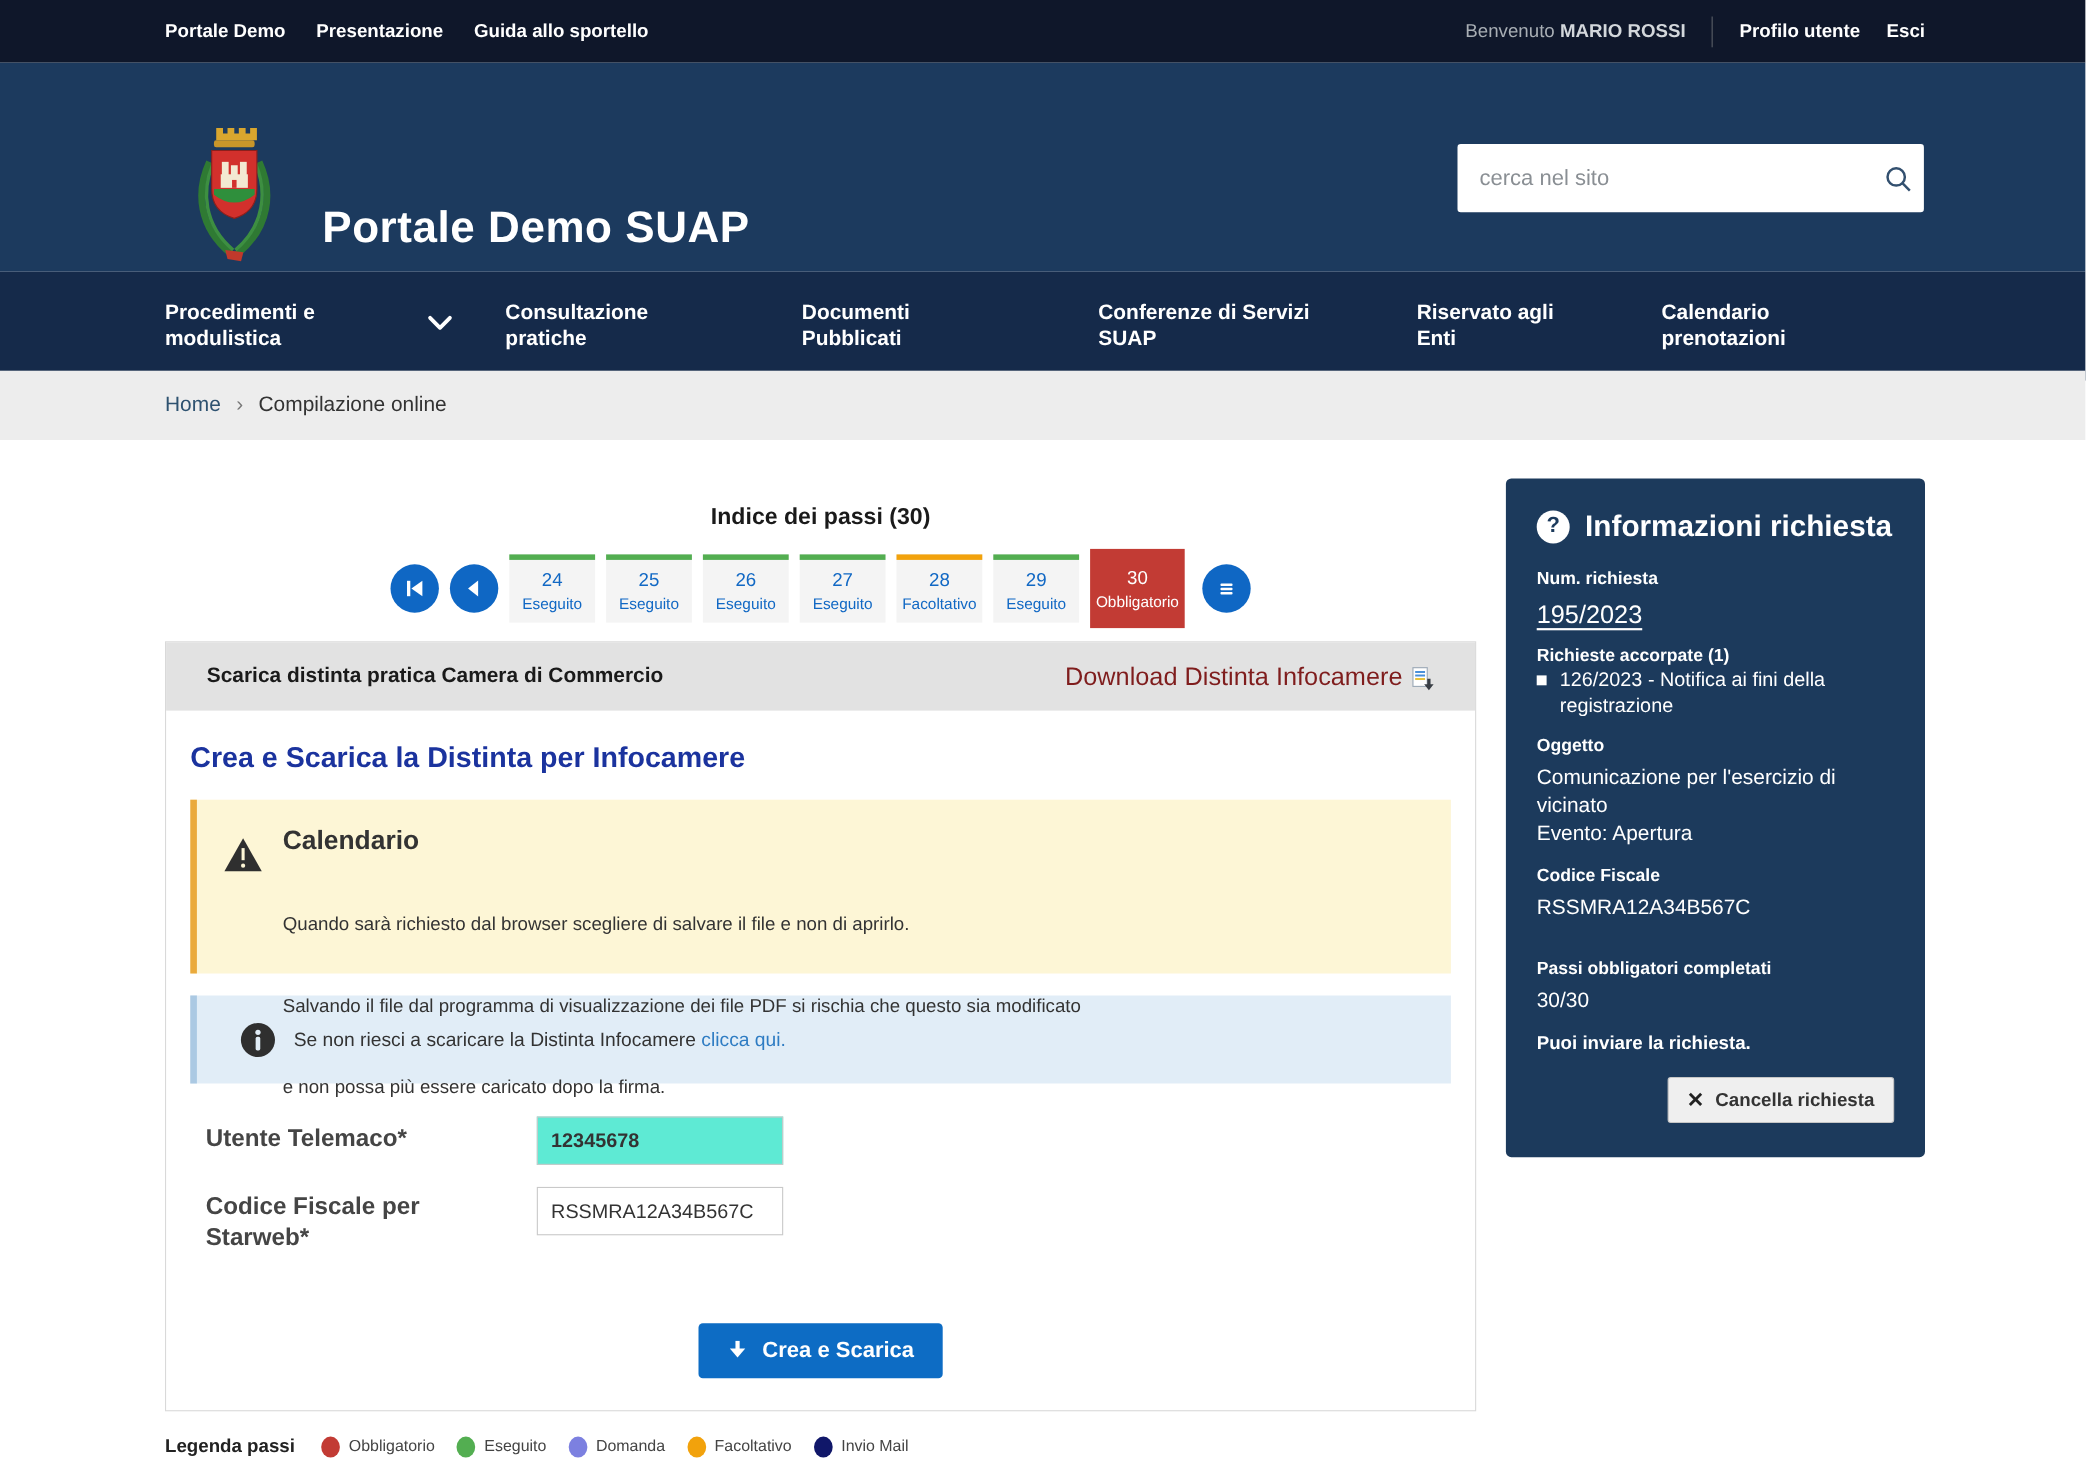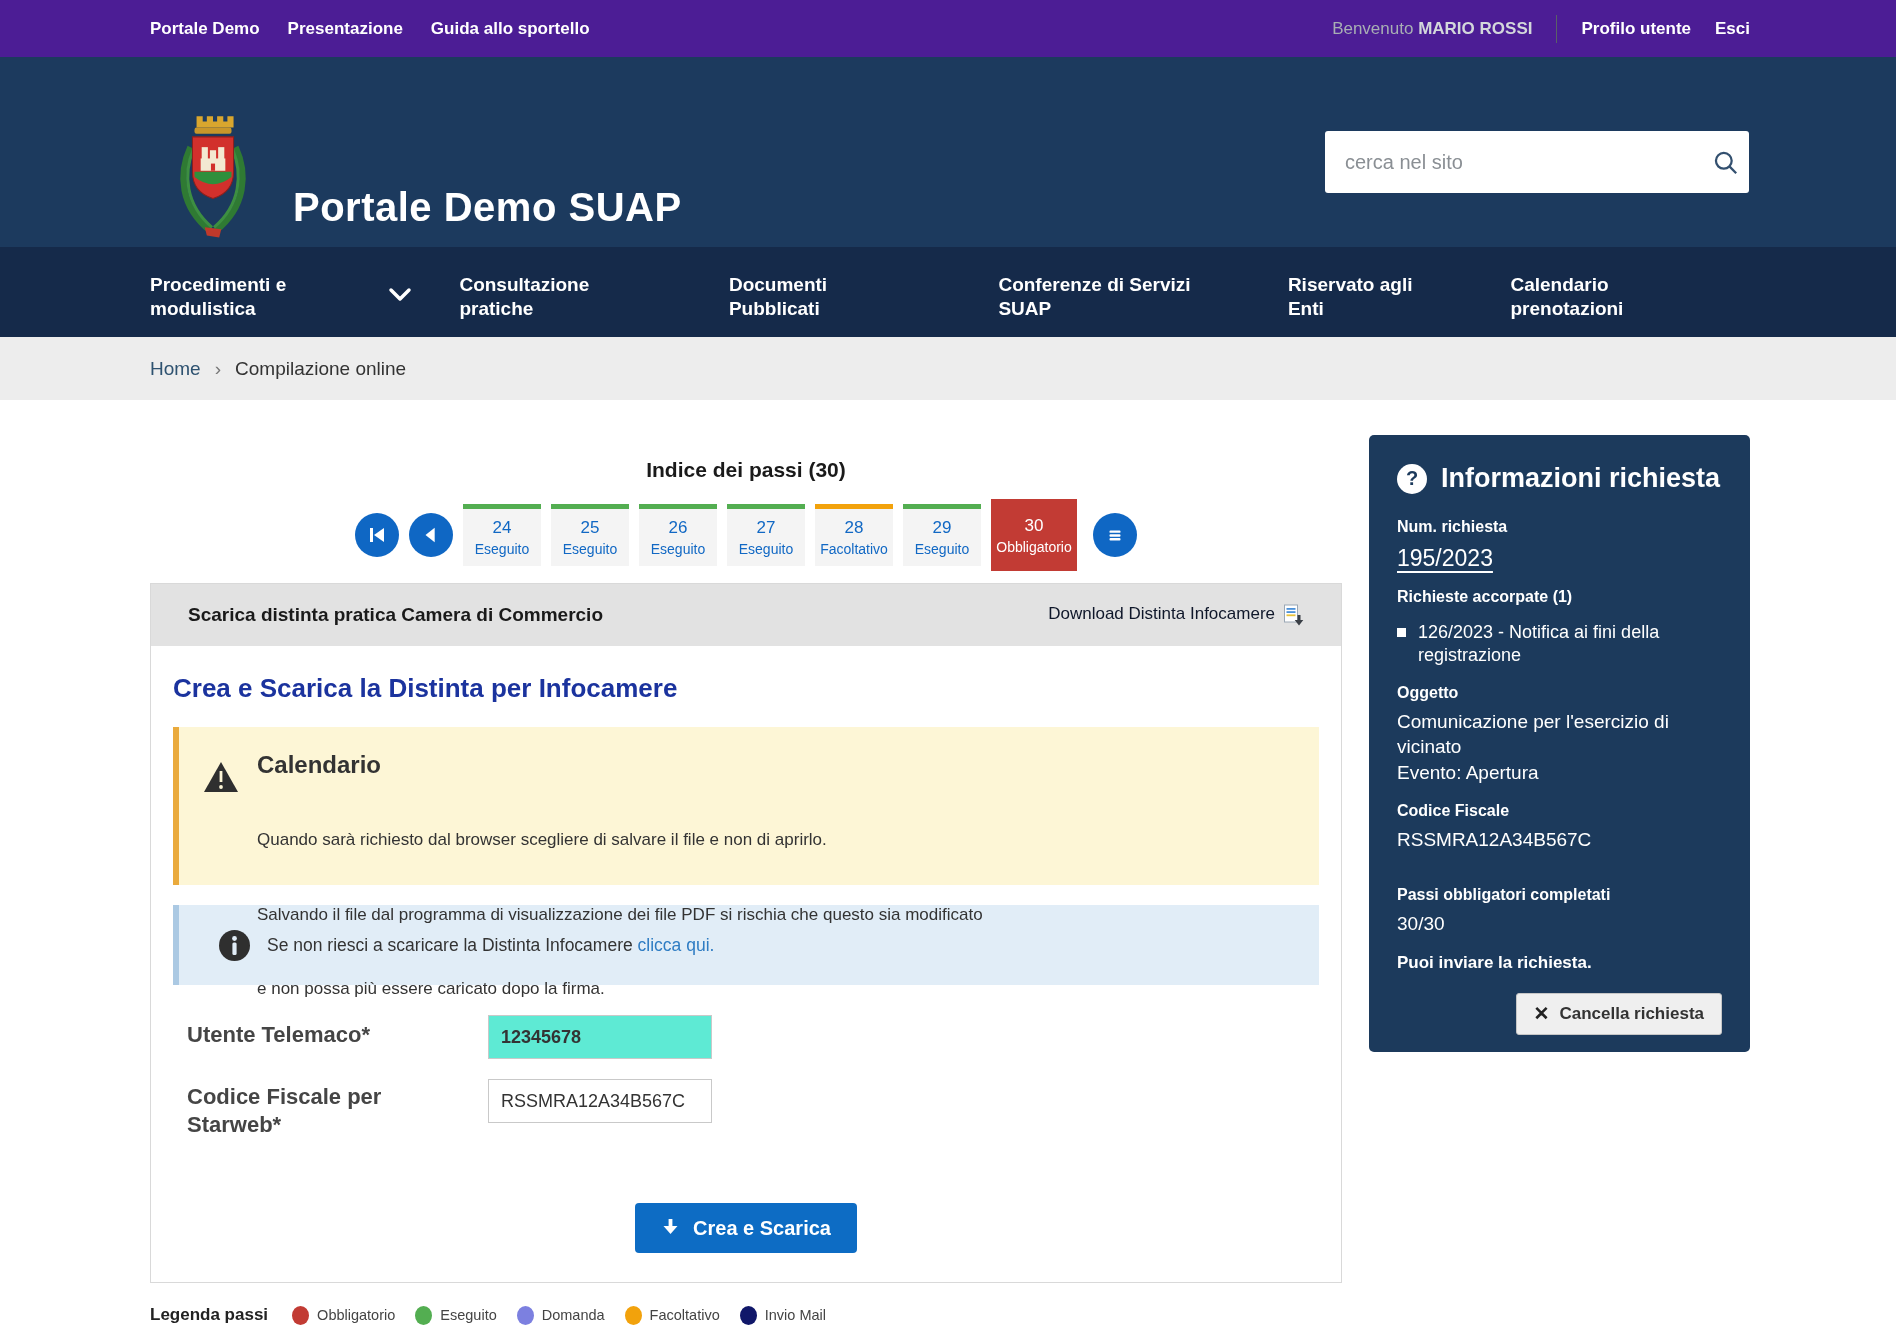--- a/index.html
+++ b/index.html
@@ -4,21 +4,21 @@
 <style>
   * { box-sizing: border-box; margin: 0; padding: 0; }
   html,body { width:1896px; height:1340px; }
   body {
     font-family: "Liberation Sans", sans-serif;
     background:#ffffff; position:relative; overflow:hidden; color:#222;
   }
   a { text-decoration:none; cursor:pointer; }
 
   
-  .topbar { position:absolute; top:0; left:0; width:100%; height:57px; background:#4c1d95; }
+  .topbar { position:absolute; top:0; left:0; width:100%; height:57px; background:#0f172a; }
   .topbar-inner { margin-left:150px; width:1600px; height:100%; display:flex; align-items:center; }
   .topbar-links { display:flex; gap:28px; }
   .toplink { color:#fff; font-weight:bold; font-size:17px; }
   .topbar-right { margin-left:auto; display:flex; align-items:center; gap:24px; }
   .welcome { font-size:17px; color:#a8aeb4; }
   .welcome b { color:#d3d7db; font-weight:bold; }
   .top-divider { width:1px; height:28px; background:#5a6067; }
 
   
   .header { position:absolute; top:57px; left:0; width:100%; height:190px; background:#1c3a5e; }
@@ -50,21 +50,21 @@
   .step-box { width:78px; height:62px; background:#f4f4f4; border-top:5px solid #53ae51; margin-right:10px; display:flex; flex-direction:column; align-items:center; justify-content:center; gap:3px; color:#1168c4; cursor:pointer; }
   .step-box .step-num { font-size:17px; }
   .step-box .step-status { font-size:14px; }
   .step-box.facoltativo { border-top-color:#f2a20c; }
   .step-box.obbligatorio { border-top:none; background:#c23b34; color:#fff; width:86px; height:72px; }
 
   
   .panel { position:absolute; left:150px; top:583px; width:1192px; height:700px; background:#fff; border:1px solid #d9d9d9; }
   .panel-header { height:62px; background:#e2e2e2; display:flex; align-items:center; padding:0 37px; }
   .panel-header-title { font-size:19px; font-weight:bold; color:#1a1a1a; }
-  .download-link { margin-left:auto; display:flex; align-items:flex-start; gap:8px; font-size:17px; color:#0f172a; cursor:pointer; }
+  .download-link { margin-left:auto; display:flex; align-items:flex-end; gap:8px; font-size:23px; color:#7f1d1d; cursor:pointer; }
   .panel-heading { margin:27px 22px 0; font-size:26px; font-weight:bold; color:#1b339e; }
 
   .warnbox { margin:23px 22px 0; height:158px; background:#fdf6d6; border-left:6px solid #eaaa3c; display:flex; padding:24px 28px 0 24px; }
   .warn-icon { margin:10px 18px 0 0; }
   .warn-title { font-size:24px; font-weight:bold; color:#333; margin-bottom:4px; }
   .warn-line { font-size:17px; color:#333; line-height:1.62;margin-top:47px; }
 
   .infobox { margin:20px 22px 0; height:80px; background:#e1edf7; border-left:6px solid #abc9e3; display:flex; align-items:center; padding:0 39px; }
   .info-icon { margin-right:16px; flex:none; }
   .info-text { font-size:17.5px; color:#333; }
@@ -87,21 +87,21 @@
   .legend-item { display:flex; align-items:center; gap:8px; font-size:14.5px; color:#444; }
   .legend-dot { width:17px; height:19px; border-radius:50%; }
 
   
   .sidebar { position:absolute; left:1369px; top:435px; width:381px; height:617px; background:#1c3a5c; border-radius:5px; color:#fff; padding:28px 28px 28px 28px; }
   .sb-title-row { display:flex; align-items:center; gap:14px; margin-bottom:24px; }
   .q-icon { width:30px; height:30px; border-radius:50%; background:#fff; color:#1c3a5c; font-weight:bold; font-size:20px; display:flex; align-items:center; justify-content:center; flex:none; }
   .sb-title { font-size:27px; font-weight:bold; }
   .sb-label { font-size:16px; font-weight:bold; margin-top:16px; }
   .sb-num { display:inline-block; margin-top:9px; font-size:23px; color:#fff; text-decoration:underline; text-underline-offset:5px; }
-  .sb-bullet { display:flex; gap:12px; margin-top:15px; font-size:18px; line-height:1.3; }
+  .sb-bullet { display:flex; gap:12px; margin-top:1px; font-size:18px; line-height:1.3; }
   .bullet-sq { width:9px; height:9px; background:#fff; margin-top:7px; flex:none; }
   .sb-text { margin-top:7px; font-size:19px; line-height:1.35; }
   .sb-gap { margin-top:34px; }
   .sb-cancel-row { margin-top:20px; display:flex; justify-content:flex-end; }
   .cancel-btn { display:inline-flex; align-items:center; gap:10px; height:42px; padding:0 17px; background:#efefef; border:1px solid #c6c6c6; border-radius:3px; color:#333; font-size:17px; font-weight:bold; font-family:"Liberation Sans",sans-serif; cursor:pointer; }
   .cancel-x { font-size:19px; color:#222; font-weight:bold; }
 </style>
 </head>
 <body>
 

